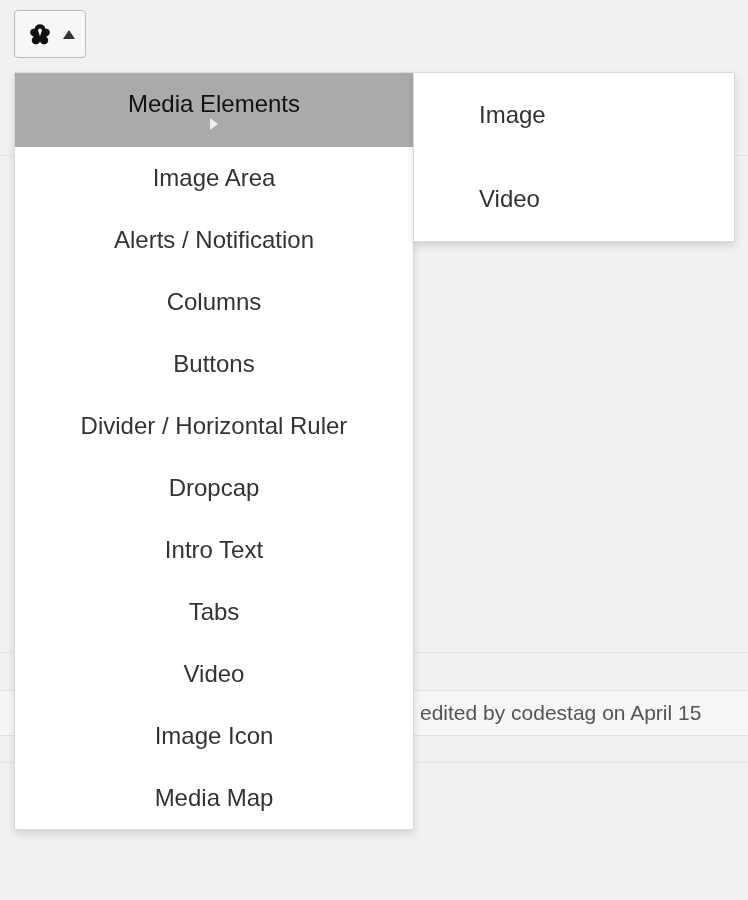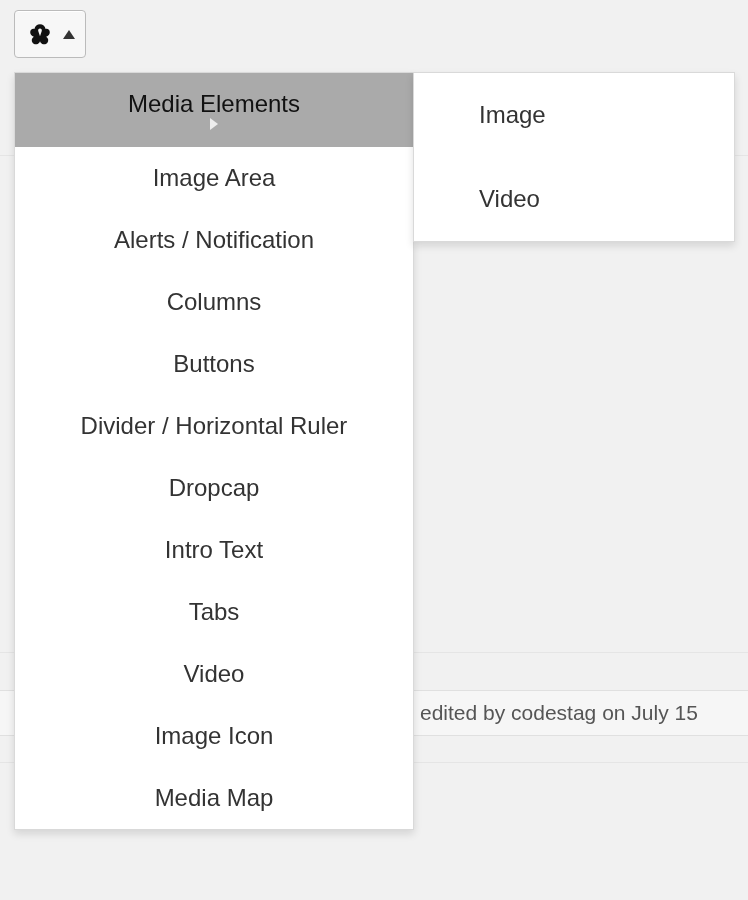--- a/index.html
+++ b/index.html
@@ -161,21 +161,21 @@
       <path fill="#111" d="M50 15 C 40 15 32 22 30 32 C 22 30 15 35 15 44 C 15 52 20 58 28 60 C 20 65 18 75 24 82 C 30 89 42 88 48 80 L 50 76 L 52 80 C 58 88 70 89 76 82 C 82 75 80 65 72 60 C 80 58 85 52 85 44 C 85 35 78 30 70 32 C 68 22 60 15 50 15 Z M50 30 C 55 30 58 35 56 40 L 50 58 L 44 40 C 42 35 45 30 50 30 Z"></path>
     </svg>
   </span>
   <span class="arrow"></span>
 </div>
 
 <div class="panel-border"></div>
 <div class="panel-border2"></div>
 
 <div class="status-row">
-  <span>edited by codestag on July 15</span>
+  <span>edited by codestag on April 15</span>
 </div>
 
 <div class="panel-border3"></div>
 
 <div class="menu">
   <div class="menu-item active">
     <span>Media Elements</span>
     <span class="submenu-caret"></span>
   </div>
   <div class="menu-item">

